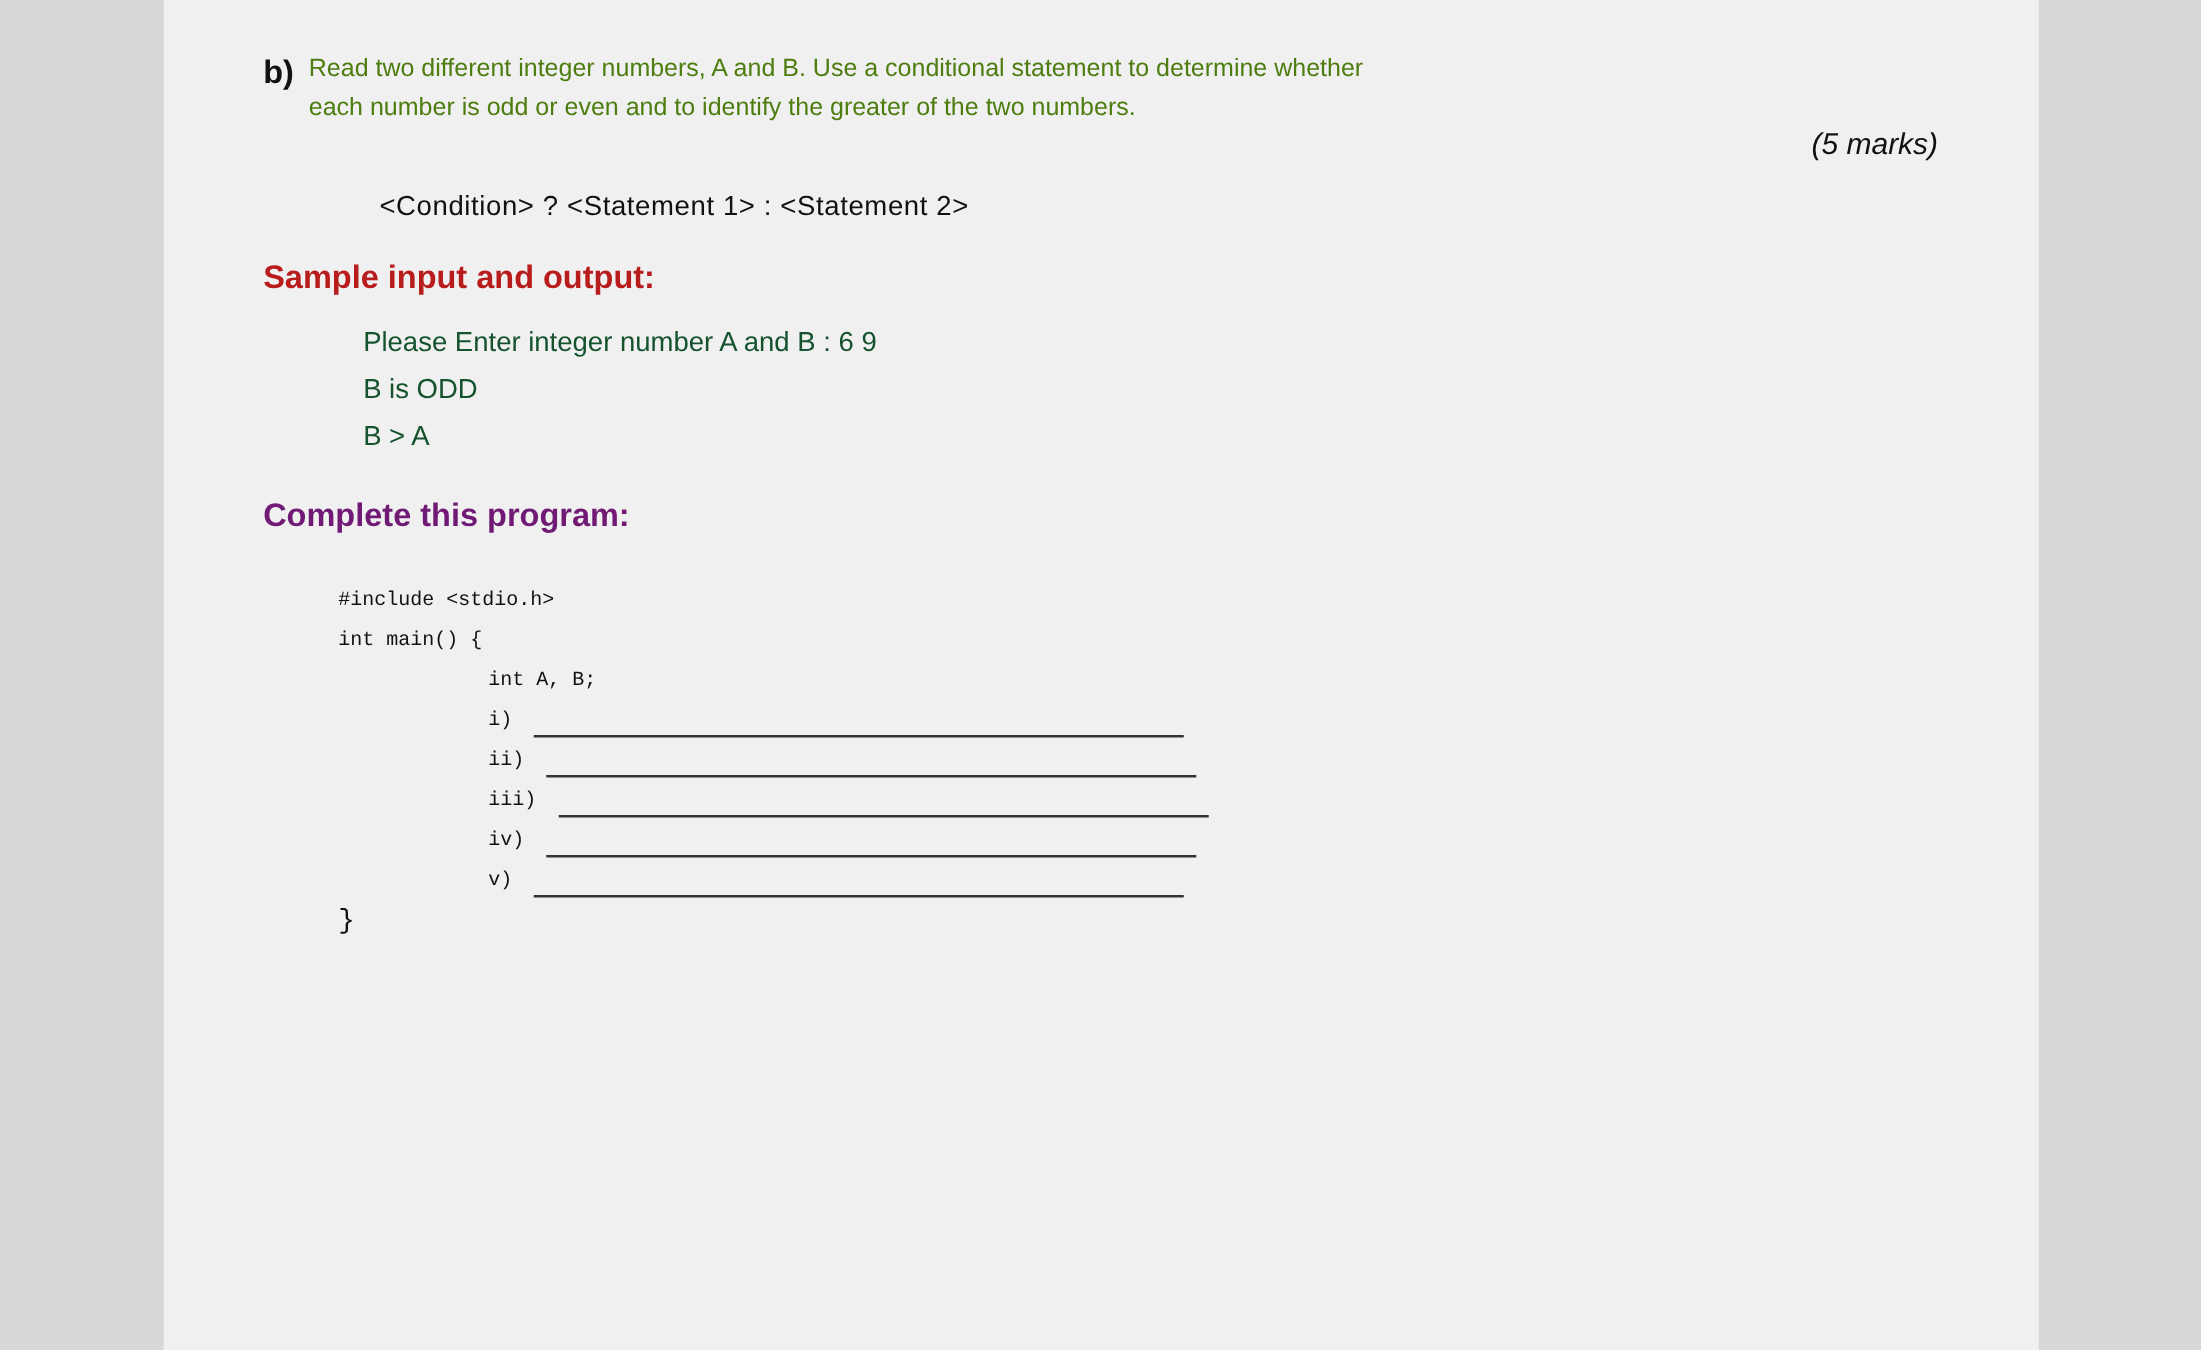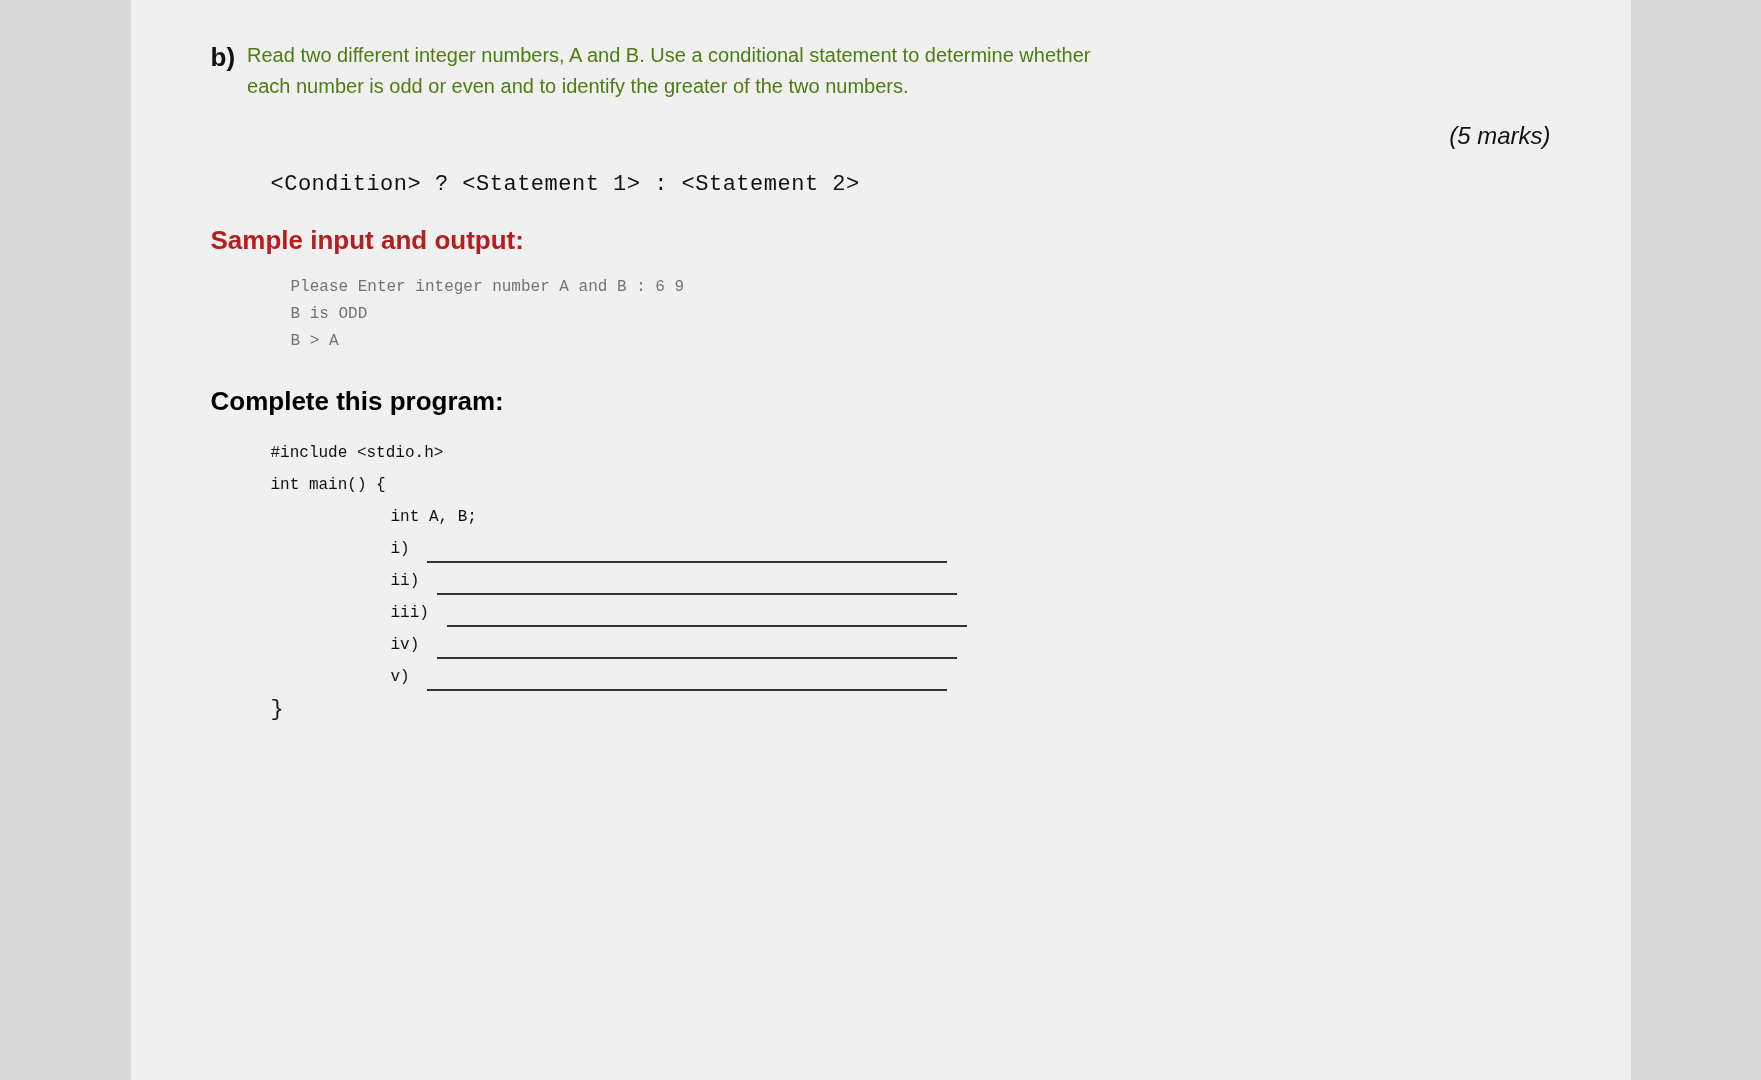--- a/index.html
+++ b/index.html
@@ -31,62 +31,62 @@
       font-size: 20px;
       color: #4d7c0f;
       line-height: 1.55;
       display: inline;
     }
 
     .marks {
       font-size: 24px;
       color: #111;
       text-align: right;
-      margin-top: 20px;
+      margin-top: 0;
       margin-bottom: 22px;
       font-style: italic;
     }
 
     .syntax-hint {
-      font-family: Liberation Mono, monospace;
+      font-family: Liberation Sans, sans-serif;
       font-size: 22px;
       color: #111;
-      margin-left: 60px;
+      margin-left: 93px;
       margin-bottom: 28px;
       letter-spacing: 0.5px;
     }
 
     .sample-section {
       margin-bottom: 30px;
     }
 
     .sample-title {
       font-size: 26px;
       font-weight: bold;
       color: #b91c1c;
       margin-bottom: 18px;
     }
 
     .sample-code {
-      font-family: Liberation Mono, monospace;
-      font-size: 16px;
-      color: #737373;
+      font-family: Liberation Sans, sans-serif;
+      font-size: 22px;
+      color: #14532d;
       margin-left: 80px;
       line-height: 1.7;
     }
 
     .complete-section {
       margin-top: 30px;
     }
 
     .complete-title {
       font-size: 26px;
       font-weight: bold;
-      color: #000000;
-      margin-bottom: 20px;
+      color: #701a75;
+      margin-bottom: 36px;
     }
 
     .code-block {
       font-family: 'Courier New', Courier, monospace;
       font-size: 16px;
       color: #111;
       margin-left: 60px;
       line-height: 2.0;
     }
 

